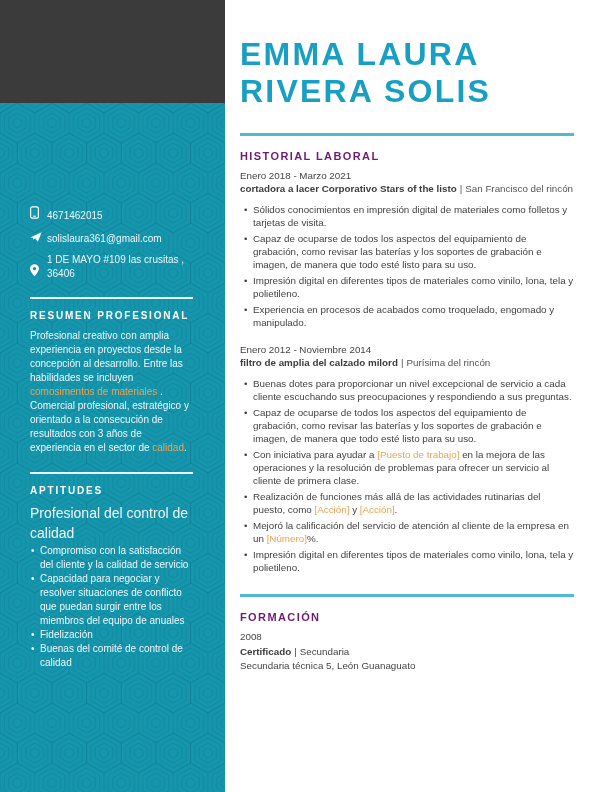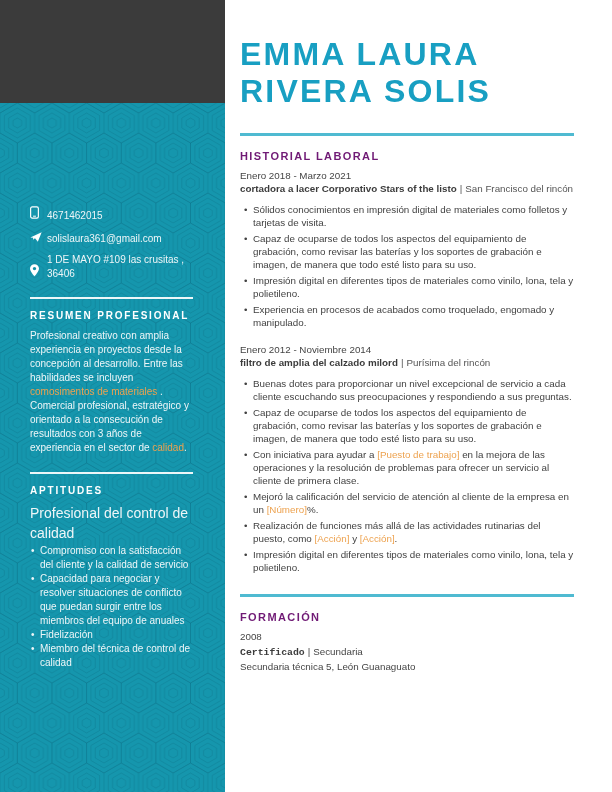--- a/index.html
+++ b/index.html
@@ -36,21 +36,21 @@
   .dates { font-size:9.8px; color:#454545; }
   .roleline { font-size:9.8px; margin-top:2px; color:#555555; }
   .role { font-weight:bold; color:#3c3c3c; }
   .sep { margin:0 3px; }
   .bullets { margin:9px 0 0 0; padding:0 0 0 13px; list-style:none;
              font-size:9.8px; line-height:1.33; color:#424242; }
   .bullets li { position:relative; margin-bottom:3px; }
   .bullets li::before { content:"•"; position:absolute; left:-9px; top:-0.5px; }
   .formacion .rule { margin-top:20px; }
   .edu { font-size:9.8px; line-height:1.45; margin-top:7px; color:#454545; }
-  .edu-degree { font-weight:bold; color:#3c3c3c;font-family:Liberation Mono, monospace; }
+  .edu-degree { font-weight:bold; color:#3c3c3c; }
 </style>
 </head>
 <body>
 
 <div class="page">
 
   <aside class="sidebar">
     <svg class="hex-svg" width="225" height="689" aria-hidden="true">
       <defs>
         <g id="hx" fill="none" stroke="#0a7287" stroke-opacity="0.5" stroke-width="0.7">
@@ -99,21 +99,21 @@
       <h2 class="side-h2">RESUMEN PROFESIONAL</h2>
       <p class="side-par" id="resumen-text"><span>Profesional creativo con amplia experiencia en proyectos desde la concepción al desarrollo. Entre las habilidades se incluyen </span><span class="hl">comosimentos de materiales</span><span> . Comercial profesional, estratégico y orientado a la consecución de resultados con 3 años de experiencia en el sector de </span><span class="hl">calidad</span><span>.</span></p>
 
       <hr class="side-rule">
       <h2 class="side-h2">APTITUDES</h2>
       <p class="apt-intro">Profesional del control de calidad</p>
       <ul class="apt-list" id="apt-list">
           <li>Compromiso con la satisfacción del cliente y la calidad de servicio</li>
           <li>Capacidad para negociar y resolver situaciones de conflicto que puedan surgir entre los miembros del equipo de anuales</li>
           <li>Fidelización</li>
-          <li>Miembro del técnica de control de calidad</li>
+          <li>Buenas del comité de control de calidad</li>
         </ul>
     </div>
   </aside>
 
   <main class="main">
     <h1 class="name">
       <span>EMMA LAURA</span><br>
       <span>RIVERA SOLIS</span>
     </h1>
 
@@ -131,22 +131,22 @@
               <li><span>Experiencia en procesos de acabados como troquelado, engomado y manipulado.</span></li>
             </ul>
           </div>
           <div class="job">
             <div class="dates">Enero 2012 - Noviembre 2014</div>
             <div class="roleline"><span class="role">filtro de amplia del calzado milord</span><span class="sep">|</span><span>Purísima del rincón</span></div>
             <ul class="bullets">
               <li><span>Buenas dotes para proporcionar un nivel excepcional de servicio a cada cliente escuchando sus preocupaciones y respondiendo a sus preguntas.</span></li>
               <li><span>Capaz de ocuparse de todos los aspectos del equipamiento de grabación, como revisar las baterías y los soportes de grabación e imagen, de manera que todo esté listo para su uso.</span></li>
               <li><span>Con iniciativa para ayudar a </span><span class="hl">[Puesto de trabajo]</span><span> en la mejora de las operaciones y la resolución de problemas para ofrecer un servicio al cliente de primera clase.</span></li>
+              <li><span>Realización de funciones más allá de las actividades rutinarias del puesto, como </span><span class="hl">[Acción]</span><span> y </span><span class="hl">[Acción]</span><span>.</span></li>
               <li><span>Mejoró la calificación del servicio de atención al cliente de la empresa en un </span><span class="hl">[Número]</span><span>%.</span></li>
-              <li><span>Realización de funciones más allá de las actividades rutinarias del puesto, como </span><span class="hl">[Acción]</span><span> y </span><span class="hl">[Acción]</span><span>.</span></li>
               <li><span>Impresión digital en diferentes tipos de materiales como vinilo, lona, tela y polietileno.</span></li>
             </ul>
           </div>
         </div>
     </section>
 
     <section class="formacion">
       <div class="rule"></div>
       <h2 class="sec-h2">FORMACIÓN</h2>
       <div class="edu">

